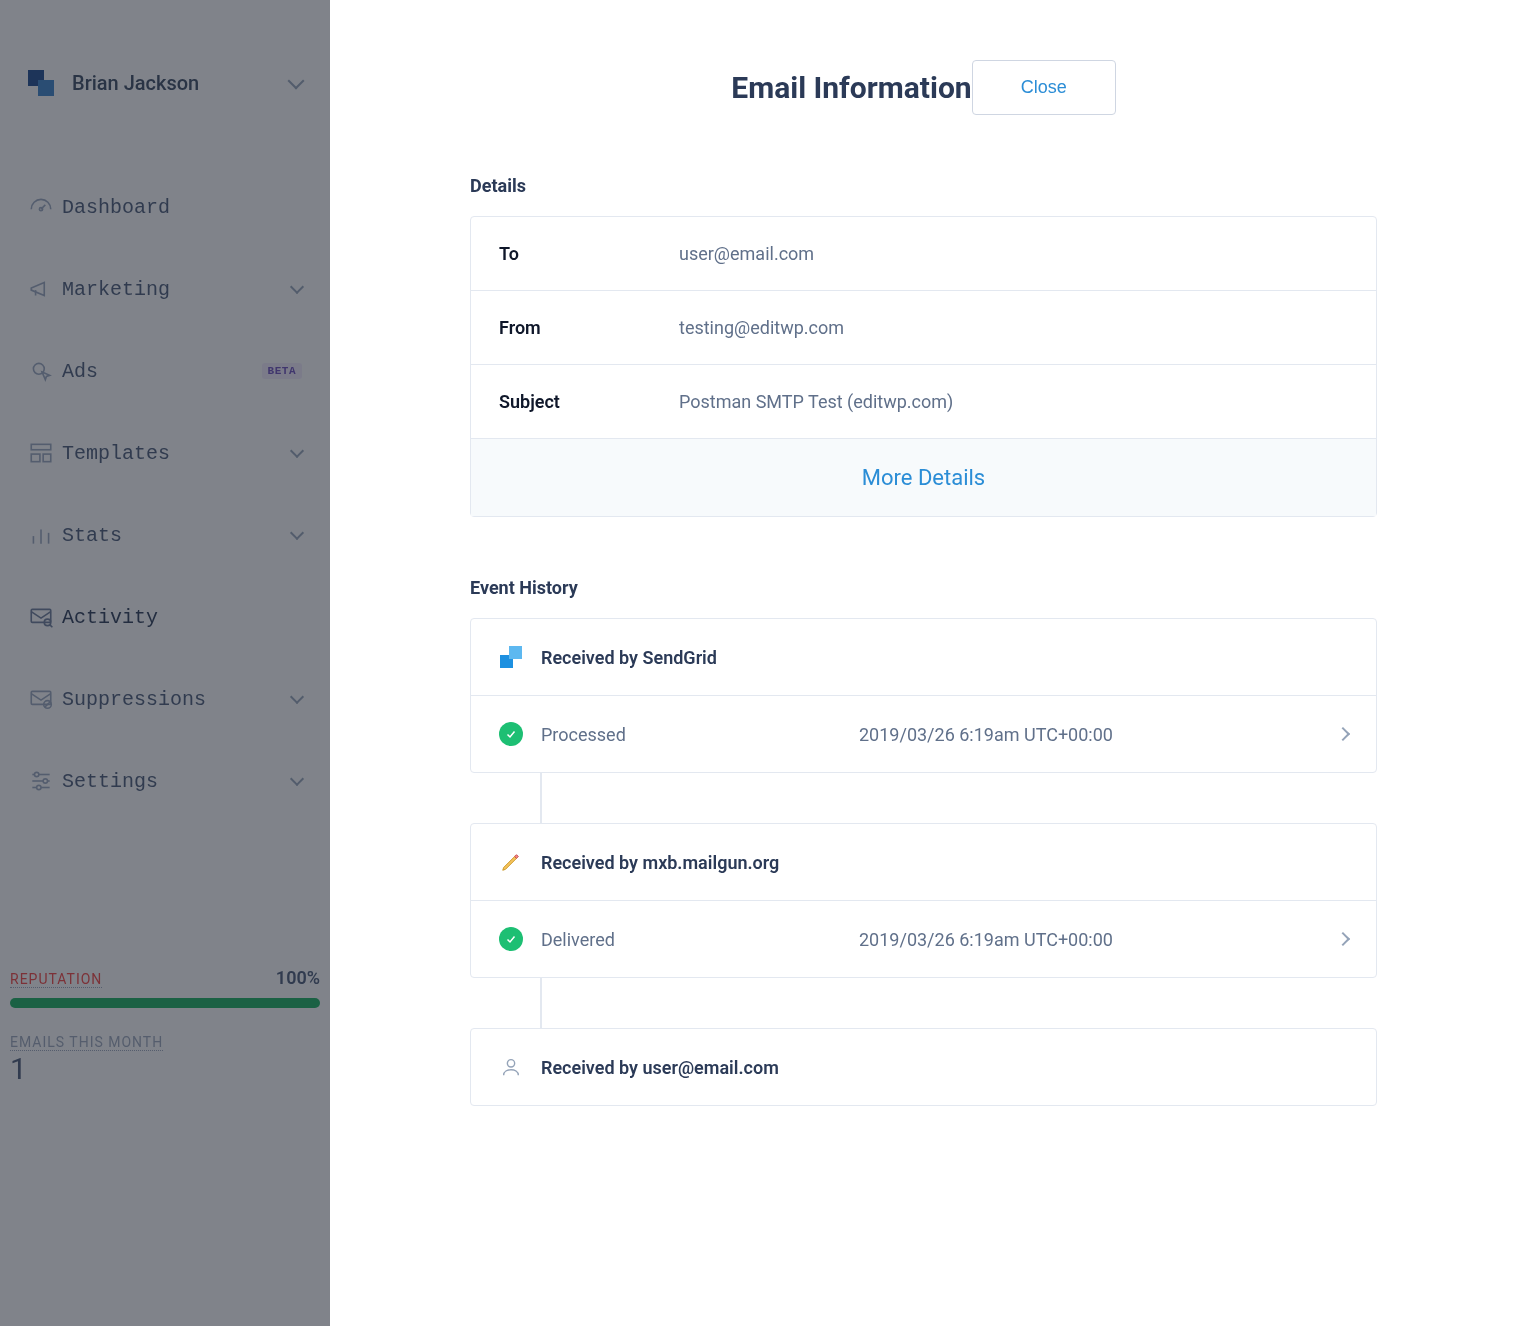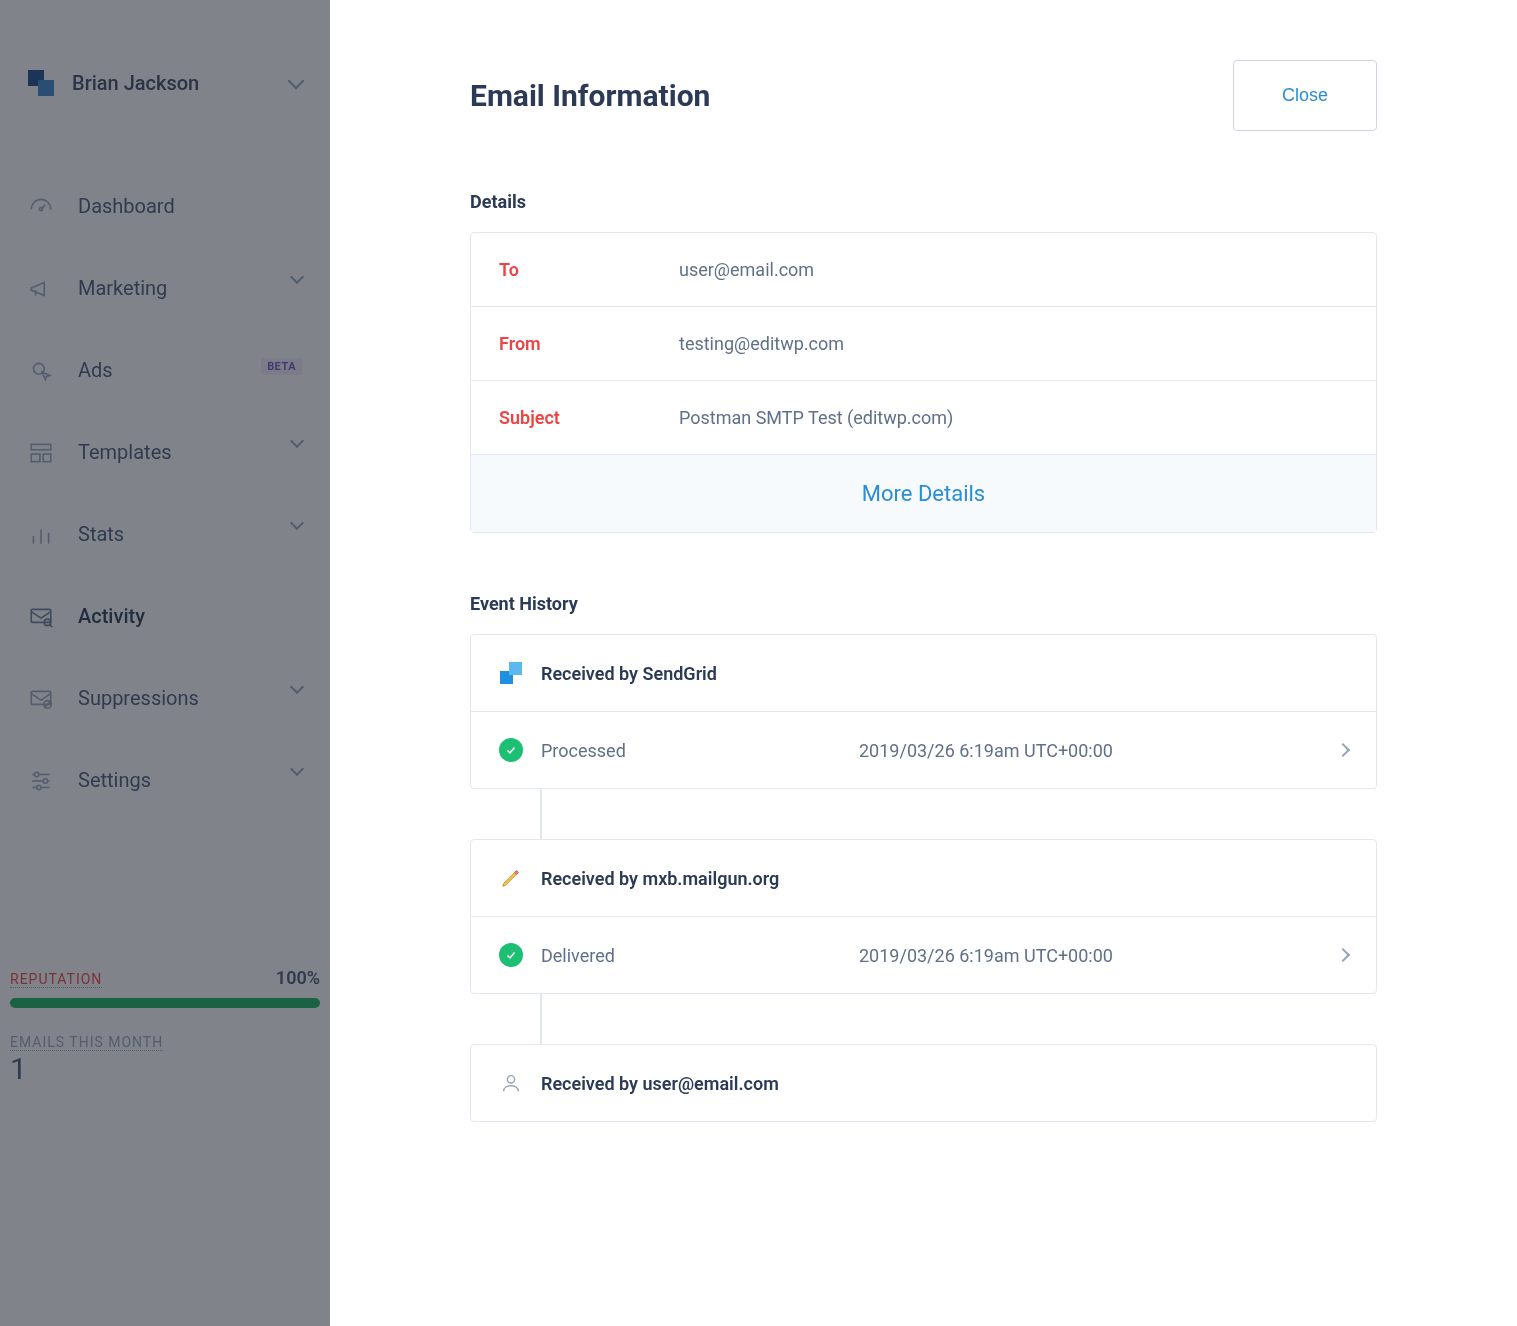--- a/index.html
+++ b/index.html
@@ -39,27 +39,28 @@
   .chevron {
     width: 12px; height: 12px;
     border-right: 2px solid #94a3b8;
     border-bottom: 2px solid #94a3b8;
     transform: rotate(45deg);
     margin-top: -4px;
   }
   .nav { margin-top: 30px; }
   .nav-item {
     display: flex;
-    align-items: flex-start;
-    gap: 24px;
+    align-items: center;
+    gap: 8px;
     padding: 28px 18px;
     font-size: 20px;
     color: #4a5a78;
     cursor: pointer;
     position: relative;
+    font-family: Liberation Mono, monospace;
   }
   .nav-item.active { color: #2b3a57; font-weight: 500; }
   .nav-icon { width: 26px; height: 26px; flex: 0 0 26px; color: #98a5bd; }
   .nav-item.active .nav-icon { color: #6b7b99; }
   .nav-label { flex: 1; }
   .badge-beta {
     font-size: 11px;
     background: #ede6f9;
     color: #6b4fbb;
     padding: 2px 6px;
@@ -92,45 +93,45 @@
 
   
   .main {
     position: absolute;
     left: 330px; top: 0; right: 0; bottom: 0;
     background: #fff;
     padding: 60px 140px;
   }
   .modal-header {
     display: flex;
-    justify-content: space-between;
+    justify-content: center;
     align-items: center;
     margin-bottom: 60px;
   }
   .modal-title { font-size: 30px; font-weight: 700; color: #2b3a57; }
   .btn-close {
     border: 1px solid #cfd6e2;
     background: #fff;
     color: #2b8dd6;
     font-size: 18px;
-    padding: 24px 48px;
+    padding: 16px 48px;
     border-radius: 4px;
     cursor: pointer;
   }
 
   .section-label { font-size: 18px; font-weight: 700; color: #2b3a57; margin-bottom: 20px; }
 
   .details-box { border: 1px solid #e3e8f0; border-radius: 4px; margin-bottom: 60px; }
   .details-row {
     display: flex;
     padding: 26px 28px;
     font-size: 18px;
   }
   .details-row + .details-row { border-top: 1px solid #e3e8f0; }
-  .dt { flex: 0 0 180px; font-weight: 600; color: #ef4444; }
+  .dt { flex: 0 0 180px; font-weight: 600; color: #0f172a; }
   .dd { color: #60708a; }
   .more-details {
     border-top: 1px solid #e3e8f0;
     background: #f7fafc;
     text-align: center;
     padding: 26px;
   }
   .more-details a { color: #2b8dd6; font-size: 22px; text-decoration: none; cursor: pointer; }
   .evt-card {
     border: 1px solid #e3e8f0;

